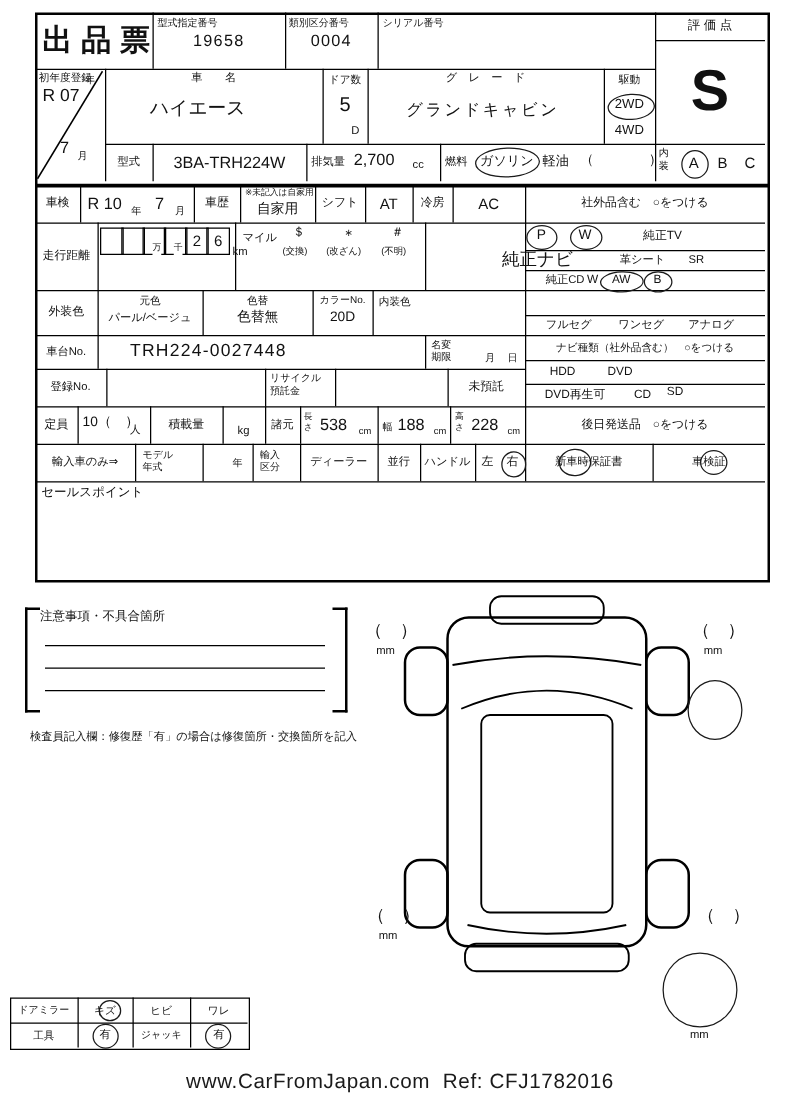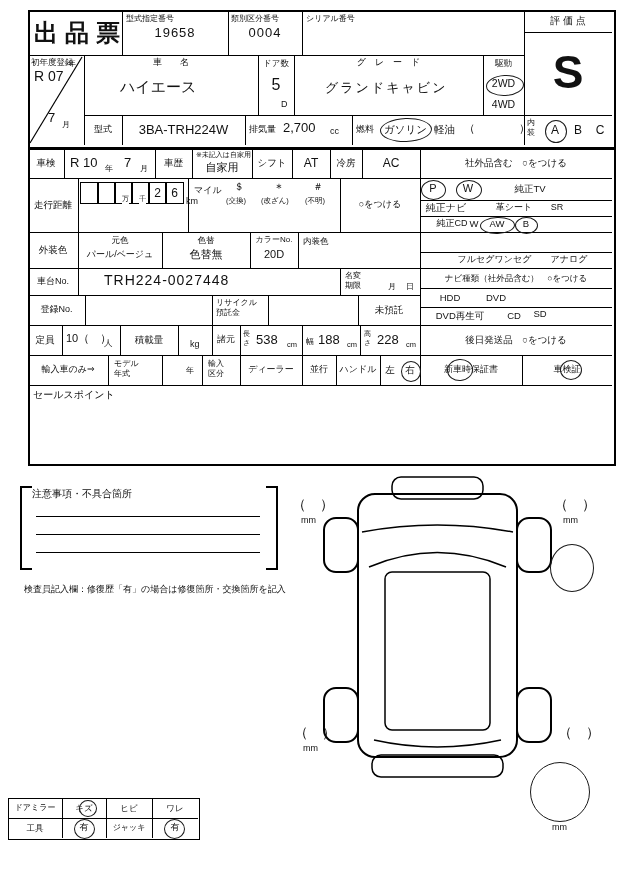--- a/index.html
+++ b/index.html
@@ -132,27 +132,26 @@
   <div class="t" style="left:122px;top:195px;font-size:7px;background:#fff">万</div>
   <div class="t" style="left:139px;top:195px;font-size:7px;background:#fff">千</div>
   <div class="t" style="left:186px;top:196px;font-size:9px">km</div>
   <div class="t" style="left:194px;top:185px;font-size:9px">マイル</div>
   <div class="t" style="left:234px;top:181px;font-size:10px">＄</div>
   <div class="t" style="left:226px;top:196px;font-size:7.5px">(交換)</div>
   <div class="t" style="left:273px;top:181px;font-size:12px">＊</div>
   <div class="t" style="left:261px;top:196px;font-size:7.5px">(改ざん)</div>
   <div class="t" style="left:313px;top:181px;font-size:10px">＃</div>
   <div class="t" style="left:305px;top:196px;font-size:7.5px">(不明)</div>
-  <div class="t c" style="left:340px;top:178px;width:80px;height:54px;font-size:9px">○をつける</div>
   <div class="t c" style="left:422px;top:179px;width:22px;height:20px;font-size:11px">P</div>
   <div class="el" style="left:421px;top:180px;width:23px;height:18px"></div>
   <div class="t c" style="left:456px;top:179px;width:24px;height:20px;font-size:11px">W</div>
   <div class="el" style="left:456px;top:180px;width:24px;height:18px"></div>
   <div class="t c" style="left:498px;top:179px;width:64px;height:20px;font-size:9.5px">純正TV</div>
-  <div class="t c" style="left:420px;top:200px;width:52px;height:16px;font-size:10px">純正ナビ</div>
+  <div class="t c" style="left:404px;top:200px;width:52px;height:16px;font-size:14px">純正ナビ</div>
   <div class="t c" style="left:490px;top:200px;width:48px;height:16px;font-size:9px">革シート</div>
   <div class="t c" style="left:544px;top:200px;width:26px;height:16px;font-size:9px">SR</div>
   <div class="t c" style="left:428px;top:216px;width:48px;height:16px;font-size:9px">純正CD</div>
   <div class="t c" style="left:466px;top:216px;width:16px;height:16px;font-size:9.5px">W</div>
   <div class="t c" style="left:482px;top:216px;width:30px;height:16px;font-size:9.5px">AW</div>
   <div class="el" style="left:480px;top:217px;width:33px;height:15px;transform:rotate(-2deg)"></div>
   <div class="t c" style="left:516px;top:216px;width:20px;height:16px;font-size:9.5px">B</div>
   <div class="el" style="left:515px;top:217px;width:21px;height:15px"></div>
 
   <i class="vl" style="left:78px;top:232px;height:36px"></i>
@@ -160,21 +159,21 @@
   <i class="vl" style="left:250px;top:232px;height:36px"></i>
   <i class="vl" style="left:298px;top:232px;height:36px"></i>
   <div class="t c" style="left:28px;top:232px;width:50px;height:36px;font-size:9.5px">外装色</div>
   <div class="t c" style="left:78px;top:234px;width:84px;height:12px;font-size:8.5px">元色</div>
   <div class="t c" style="left:78px;top:246px;width:84px;height:18px;font-size:9px">パール/ベージュ</div>
   <div class="t c" style="left:162px;top:234px;width:88px;height:12px;font-size:8.5px">色替</div>
   <div class="t c" style="left:162px;top:245px;width:88px;height:20px;font-size:11px">色替無</div>
   <div class="t c" style="left:250px;top:234px;width:48px;height:12px;font-size:8px">カラーNo.</div>
   <div class="t c" style="left:250px;top:246px;width:48px;height:18px;font-size:11px">20D</div>
   <div class="t" style="left:303px;top:236px;font-size:8.5px">内装色</div>
-  <div class="t c" style="left:449px;top:252px;width:54px;height:16px;font-size:9px">フルセグ</div>
+  <div class="t c" style="left:428px;top:252px;width:54px;height:16px;font-size:9px">フルセグ</div>
   <div class="t c" style="left:486px;top:252px;width:54px;height:16px;font-size:9px">ワンセグ</div>
   <div class="t c" style="left:542px;top:252px;width:54px;height:16px;font-size:9px">アナログ</div>
 
   <i class="vl" style="left:78px;top:268px;height:27px"></i>
   <i class="vl" style="left:340px;top:268px;height:27px"></i>
   <div class="t c" style="left:28px;top:268px;width:50px;height:27px;font-size:9px">車台No.</div>
   <div class="t" style="left:104px;top:272px;font-size:14px;letter-spacing:1px">TRH224-0027448</div>
   <div class="t" style="left:345px;top:271px;font-size:8px">名変
 期限</div>
   <div class="t" style="left:388px;top:282px;font-size:8px">月</div>
@@ -292,14 +291,15 @@
   <div class="el" style="left:79px;top:800px;width:16px;height:15px"></div>
   <div class="t c" style="left:106px;top:798px;width:46px;height:20px;font-size:8.5px">ヒビ</div>
   <div class="t c" style="left:152px;top:798px;width:46px;height:20px;font-size:8.5px">ワレ</div>
   <div class="t c" style="left:8px;top:818px;width:54px;height:20px;font-size:8.5px">工具</div>
   <div class="t c" style="left:62px;top:818px;width:44px;height:20px;font-size:9px">有</div>
   <div class="el" style="left:74px;top:819px;width:19px;height:18px"></div>
   <div class="t c" style="left:106px;top:818px;width:46px;height:20px;font-size:8px">ジャッキ</div>
   <div class="t c" style="left:152px;top:818px;width:46px;height:20px;font-size:9px">有</div>
   <div class="el" style="left:164px;top:819px;width:19px;height:18px"></div>
 
+  <div class="t c" style="left:0;top:852px;width:640px;height:26px;font-size:16.5px;color:#1a1a1a;letter-spacing:0.5px">www.CarFromJapan.com  Ref: CFJ1782016</div>
 
 </div>
 
 </body></html>

